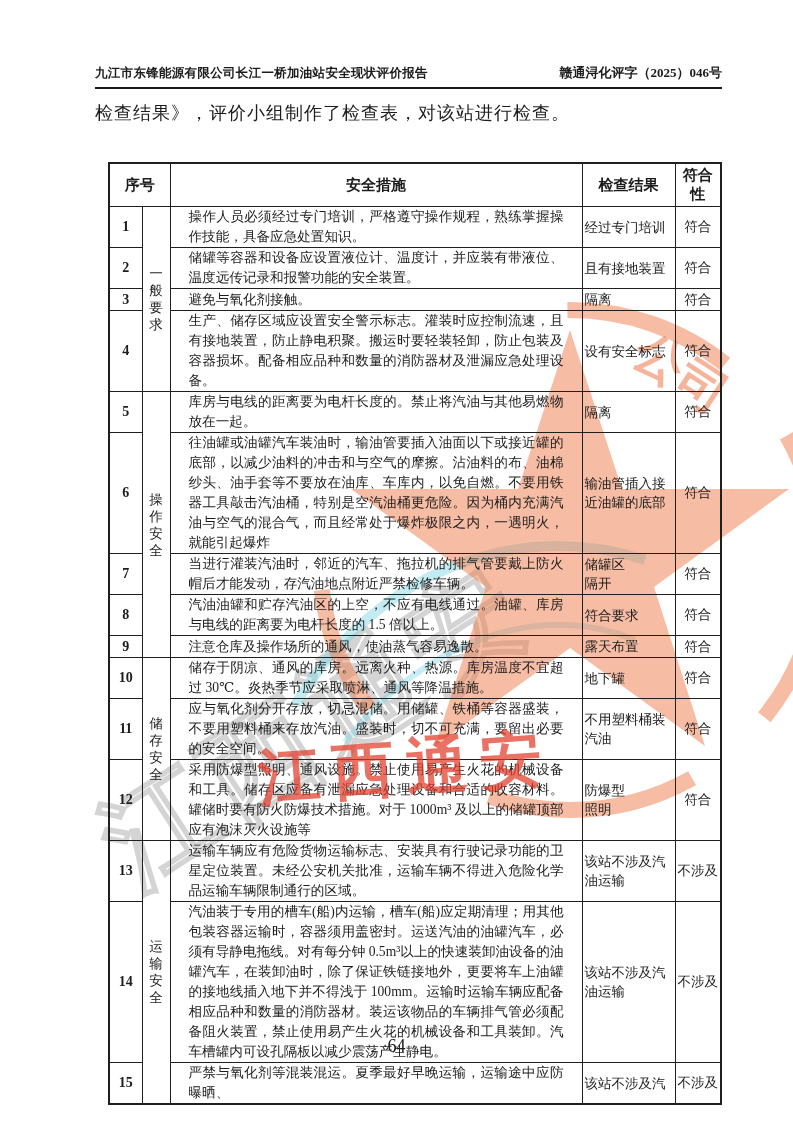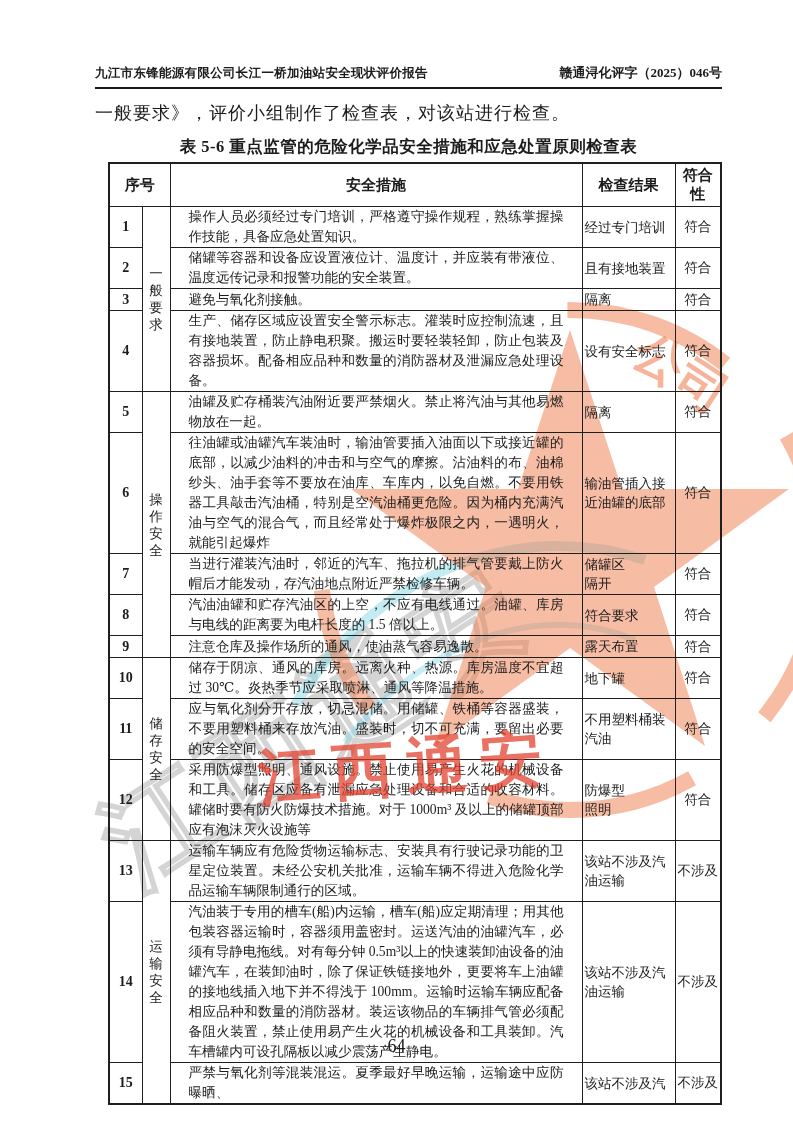--- a/index.html
+++ b/index.html
@@ -77,23 +77,22 @@
       <path d="M570,330 L622,489 L789,489 L654,587 L705,746 L570,648 L435,746 L486,587 L351,489 L518,489 Z" fill="#f0794a" fill-opacity="0.5"></path>
       <text x="630" y="360" font-size="50" font-weight="bold" fill="#f0794a" opacity="0.55" transform="rotate(33 630 360)">公司</text>
     </g>
   </svg>
 
   <div class="doc-header">
     <span class="left">九江市东锋能源有限公司长江一桥加油站安全现状评价报告</span>
     <span class="right">赣通浔化评字（2025）046号</span>
   </div>
 
-  <div class="intro">一般要求》，评价小组制作了检查表，对该站进行检查。</div>
-
-  <div class="table-title">表 5-6  重点监管的危险化学品安全措施和应急处置原则检查表</div>
+  <div class="intro">检查结果》，评价小组制作了检查表，对该站进行检查。</div>
+
 
   <table class="check-table">
     <colgroup>
       <col style="width:33px">
         <col style="width:28px">
         <col style="width:412px">
         <col style="width:93px">
         <col style="width:46px">
     </colgroup>
     <thead>
@@ -126,21 +125,21 @@
         </tr>
         <tr>
           <td class="seq-cell">4</td>
           <td class="measure-cell">生产、储存区域应设置安全警示标志。灌装时应控制流速，且有接地装置，防止静电积聚。搬运时要轻装轻卸，防止包装及容器损坏。配备相应品种和数量的消防器材及泄漏应急处理设备。</td>
           <td class="result-cell">设有安全标志</td>
           <td class="conf-cell">符合</td>
         </tr>
         <tr>
           <td class="seq-cell">5</td>
           <td class="group-cell" rowspan="5">操作安全</td>
-          <td class="measure-cell">油罐及贮存桶装汽油附近要严禁烟火。禁止将汽油与其他易燃物放在一起。</td>
+          <td class="measure-cell">库房与电线的距离要为电杆长度的。禁止将汽油与其他易燃物放在一起。</td>
           <td class="result-cell">隔离</td>
           <td class="conf-cell">符合</td>
         </tr>
         <tr>
           <td class="seq-cell">6</td>
           <td class="measure-cell">往油罐或油罐汽车装油时，输油管要插入油面以下或接近罐的底部，以减少油料的冲击和与空气的摩擦。沾油料的布、油棉纱头、油手套等不要放在油库、车库内，以免自燃。不要用铁器工具敲击汽油桶，特别是空汽油桶更危险。因为桶内充满汽油与空气的混合气，而且经常处于爆炸极限之内，一遇明火，就能引起爆炸</td>
           <td class="result-cell">输油管插入接近油罐的底部</td>
           <td class="conf-cell">符合</td>
         </tr>
         <tr>

